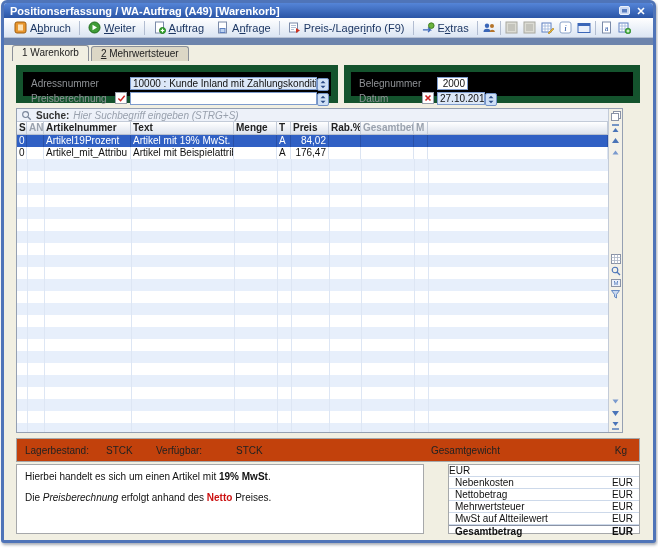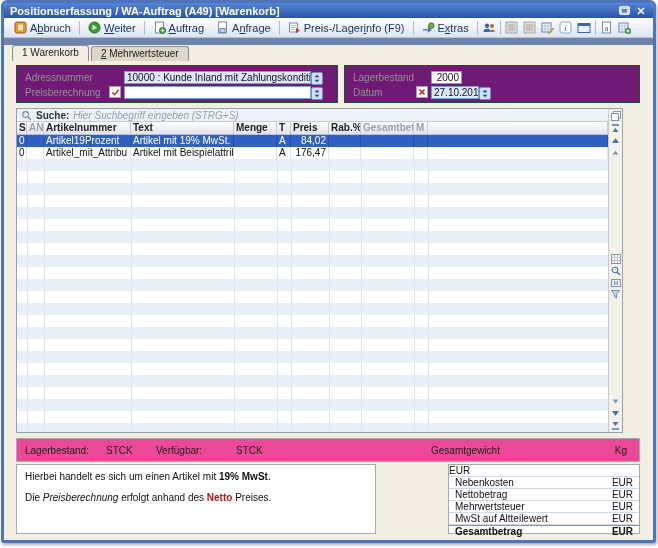--- a/index.html
+++ b/index.html
@@ -44,21 +44,21 @@
   .tab{
     height:15px; line-height:14px; padding:0 9px; font-size:10px; color:#222;
     border:1px solid #8a8f98; border-bottom:none; border-radius:3px 3px 0 0;
     background:#dcd7c6; margin-right:2px; cursor:pointer; white-space:nowrap;
   }
   .tab.active{ background:#f1efe2; height:16px; font-weight:normal; position:relative; z-index:2; }
 
   
   .win-body{ position:relative; height:485px; background:#f1efe2; }
 
-  .group{ position:absolute; border:1px solid #14532d; background:#701a75; }
+  .group{ position:absolute; border:7px solid #14532d; background:#000000; }
   .g-left{ left:12px; top:4px; width:322px; height:38px; }
   .g-right{ left:340px; top:4px; width:296px; height:38px; }
   .frow{ position:absolute; height:13px; font-size:10px; display:flex; align-items:center; }
   .flabel{ color:#8f9296; }
   .fbox{
     position:absolute; height:13px; border:1px solid #7f9dce; background:#dce8f8;
     font-size:10px; line-height:11px; padding:0 2px; overflow:hidden; white-space:nowrap; color:#111;
   }
   .fbox.white{ background:#ffffff; }
   .fbox.right{ text-align:right; }
@@ -102,26 +102,26 @@
   .navstrip{
     width:14px; border-left:1px solid #c3cbd8; background:#f3f1e8;
     display:flex; flex-direction:column; align-items:center; padding:1px 0;
   }
   .nbtn{ width:12px; height:12px; display:flex; align-items:center; justify-content:center; cursor:pointer; }
   .nspacer{ flex:1; }
 
   
   .stockbar{
     position:absolute; left:12px; top:377px; width:624px; height:24px;
-    background:#ec4899; border:1px solid #a6a8aa; font-size:10px; color:#222;
+    background:#c2410c; border:1px solid #a6a8aa; font-size:10px; color:#222;
   }
   .stockbar span{ position:absolute; top:6px; white-space:nowrap; }
 
   .infopanel{
-    position:absolute; left:12px; top:403px; width:360px; height:70px;
+    position:absolute; left:12px; top:403px; width:408px; height:70px;
     background:#fff; border:1px solid #a6a8aa; padding:6px 8px; font-size:10px; color:#111;
   }
   .infopanel p{ margin:0 0 10px 0; }
   .red{ color:#cc1111; font-weight:bold; }
 
   .totals{
     position:absolute; left:444px; top:403px; width:192px; height:70px;
     background:#fff; border:1px solid #a6a8aa; display:flex; flex-direction:column; font-size:10px; color:#111;
   }
   .trow{ flex:1; display:flex; align-items:center; border-bottom:1px solid #cdd9ea; }
@@ -294,21 +294,21 @@
         </span>
       <div class="fbox white" style="left:107px; top:20px; width:187px;"></div>
       <span class="spinbtn" style="left:294px; top:20px;"><svg width="12" height="13" viewBox="0 0 12 13">
             <rect x="0.5" y="0.5" width="11" height="12" rx="1.5" fill="#cfe0f6" stroke="#7392c6"></rect>
             <path d="M3.5 5.2 L6 2.8 L8.5 5.2 Z" fill="#2a4a86"></path>
             <path d="M3.5 7.8 L6 10.2 L8.5 7.8 Z" fill="#2a4a86"></path>
           </svg></span>
     </div>
 
     <div class="group g-right">
-      <span class="frow flabel" style="left:8px; top:5px;">Lagerbestand</span>
+      <span class="frow flabel" style="left:8px; top:5px;">Belegnummer</span>
       <div class="fbox white right" style="left:86px; top:5px; width:31px;">2000</div>
 
       <span class="frow flabel" style="left:8px; top:20px;">Datum</span>
       <span class="sqbtn" style="left:71px; top:20px;">
           <svg width="8" height="8" viewBox="0 0 8 8">
             <path d="M1.5 1.5 L6.5 6.5 M6.5 1.5 L1.5 6.5" stroke="#cc2222" stroke-width="1.6"></path>
           </svg>
         </span>
       <div class="fbox" style="left:86px; top:20px; width:48px;">27.10.2014 /Mo</div>
       <span class="spinbtn" style="left:134px; top:20px;"><svg width="12" height="13" viewBox="0 0 12 13">

